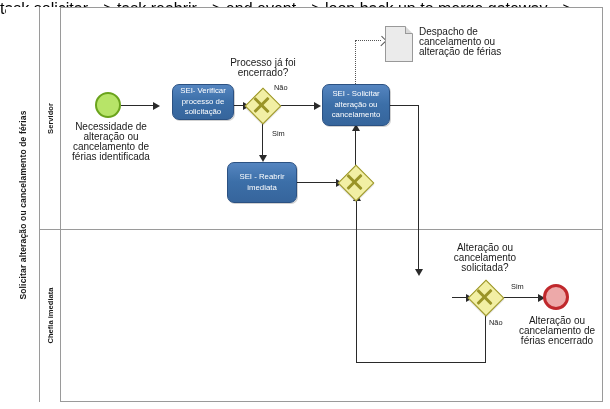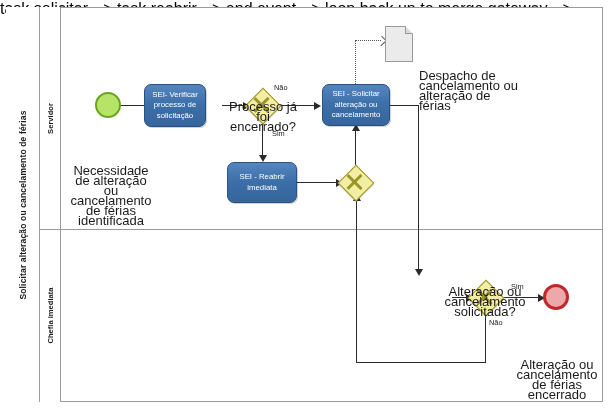--- a/index.html
+++ b/index.html
@@ -50,22 +50,22 @@
 
   .doc{position:absolute;width:28px;height:36px;}
   .doc .body{position:absolute;left:0;top:0;width:28px;height:36px;
         background:#ebebeb;border:1px solid #999;box-sizing:border-box;
         clip-path:polygon(0 0, 72% 0, 100% 22%, 100% 100%, 0 100%);}
   .doc .fold{position:absolute;right:0;top:0;width:8px;height:8px;
         background:#d9d9d9;border-left:1px solid #999;border-bottom:1px solid #999;
         box-sizing:border-box;clip-path:polygon(0 0,100% 100%,0 100%);}
 
   
-  .lbl{position:absolute;font-size:13px;line-height:10px;color:#1a1a1a;
-       text-align:center;margin-top:44px;}
+  .lbl{position:absolute;font-size:10px;line-height:10px;color:#1a1a1a;
+       text-align:center;}
   .lbl-l{text-align:left;}
   .flowlbl{position:absolute;font-size:7.4px;color:#1a1a1a;}
 
   
   .ln{position:absolute;background:#2a2a2a;}
   .lnh{height:1px;}
   .lnv{width:1px;}
   .arw{position:absolute;width:0;height:0;}
   .arw-r{border-top:4px solid transparent;border-bottom:4px solid transparent;
          border-left:7px solid #2a2a2a;}
@@ -145,21 +145,21 @@
 
   
   <div class="assoc" style="left:355px;top:40px;height:44px;"></div>
   <div class="assoc-h" style="left:355px;top:40px;width:26px;"></div>
   <div class="assoc-open" style="left:378px;top:36.5px;"></div>
 
   
   <div class="ev ev-start" style="left:95px;top:92px;"></div>
   <div class="lbl" style="left:68px;top:122px;width:86px;">Necessidade de alteração ou cancelamento de férias identificada</div>
 
-  <div class="task" style="left:144px;top:84px;width:62px;height:43px;">SEI- Verificar processo de solicitação</div>
+  <div class="task" style="left:172px;top:84px;width:62px;height:36px;">SEI- Verificar processo de solicitação</div>
 
   <div class="gw" style="left:245px;top:88px;">
     <div class="dia"></div>
     <div class="xm"></div>
     <div class="xm2"></div>
   </div>
   <div class="lbl" style="left:222px;top:58px;width:82px;">Processo já foi encerrado?</div>
   <div class="flowlbl" style="left:274px;top:83px;">Não</div>
   <div class="flowlbl" style="left:272px;top:129px;">Sim</div>
 

